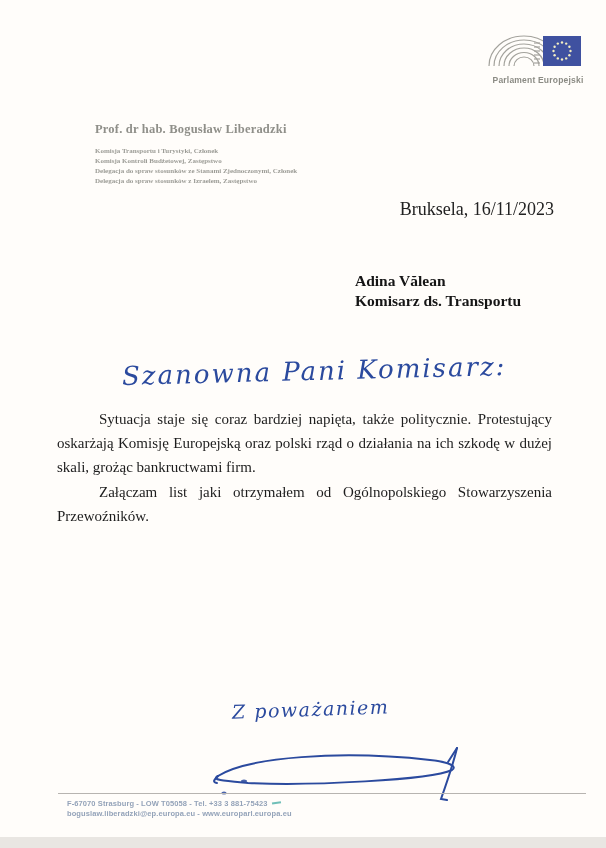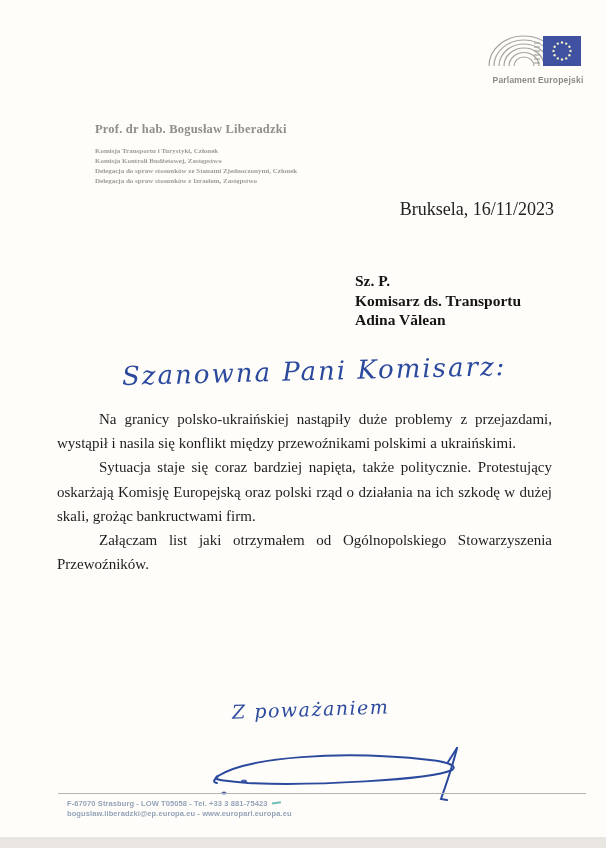--- a/index.html
+++ b/index.html
@@ -95,29 +95,27 @@
       <div>Komisja Transportu i Turystyki, Członek</div>
       <div>Komisja Kontroli Budżetowej, Zastępstwo</div>
       <div>Delegacja do spraw stosunków ze Stanami Zjednoczonymi, Członek</div>
       <div>Delegacja do spraw stosunków z Izraelem, Zastępstwo</div>
     </div>
   </div>
 
   <div class="dateline">Bruksela, 16/11/2023</div>
 
   <div class="recipient">
-    <div>Sz. P.</div>
+    <div>Adina Vălean</div>
     <div>Komisarz ds. Transportu</div>
-    <div>Adina Vălean</div>
   </div>
 
   <div class="hand greeting">Szanowna Pani Komisarz:</div>
 
   <div class="body-text">
-    <p>Na granicy polsko-ukraińskiej nastąpiły duże problemy z przejazdami, wystąpił i nasila się konflikt między przewoźnikami polskimi a ukraińskimi.</p>
     <p>Sytuacja staje się coraz bardziej napięta, także politycznie. Protestujący oskarżają Komisję Europejską oraz polski rząd o działania na ich szkodę w dużej skali, grożąc bankructwami firm.</p>
     <p>Załączam list jaki otrzymałem od Ogólnopolskiego Stowarzyszenia Przewoźników.</p>
   </div>
 
   <div class="hand closing">Z poważaniem</div>
   <svg class="signature-svg" width="400" height="130" viewBox="190 690 400 130">
     <g fill="none" stroke="#2b4a9e" stroke-width="2" stroke-linecap="round">
       <path d="M218,776 C248,757 340,750 430,760 C448,762 458,766 452,770 C430,780 310,786 248,783 C226,781 210,780 218,776"></path>
       <path d="M218,776 C214,780 212,782 217,783"></path>
       <path d="M448,762 L457,748"></path>

